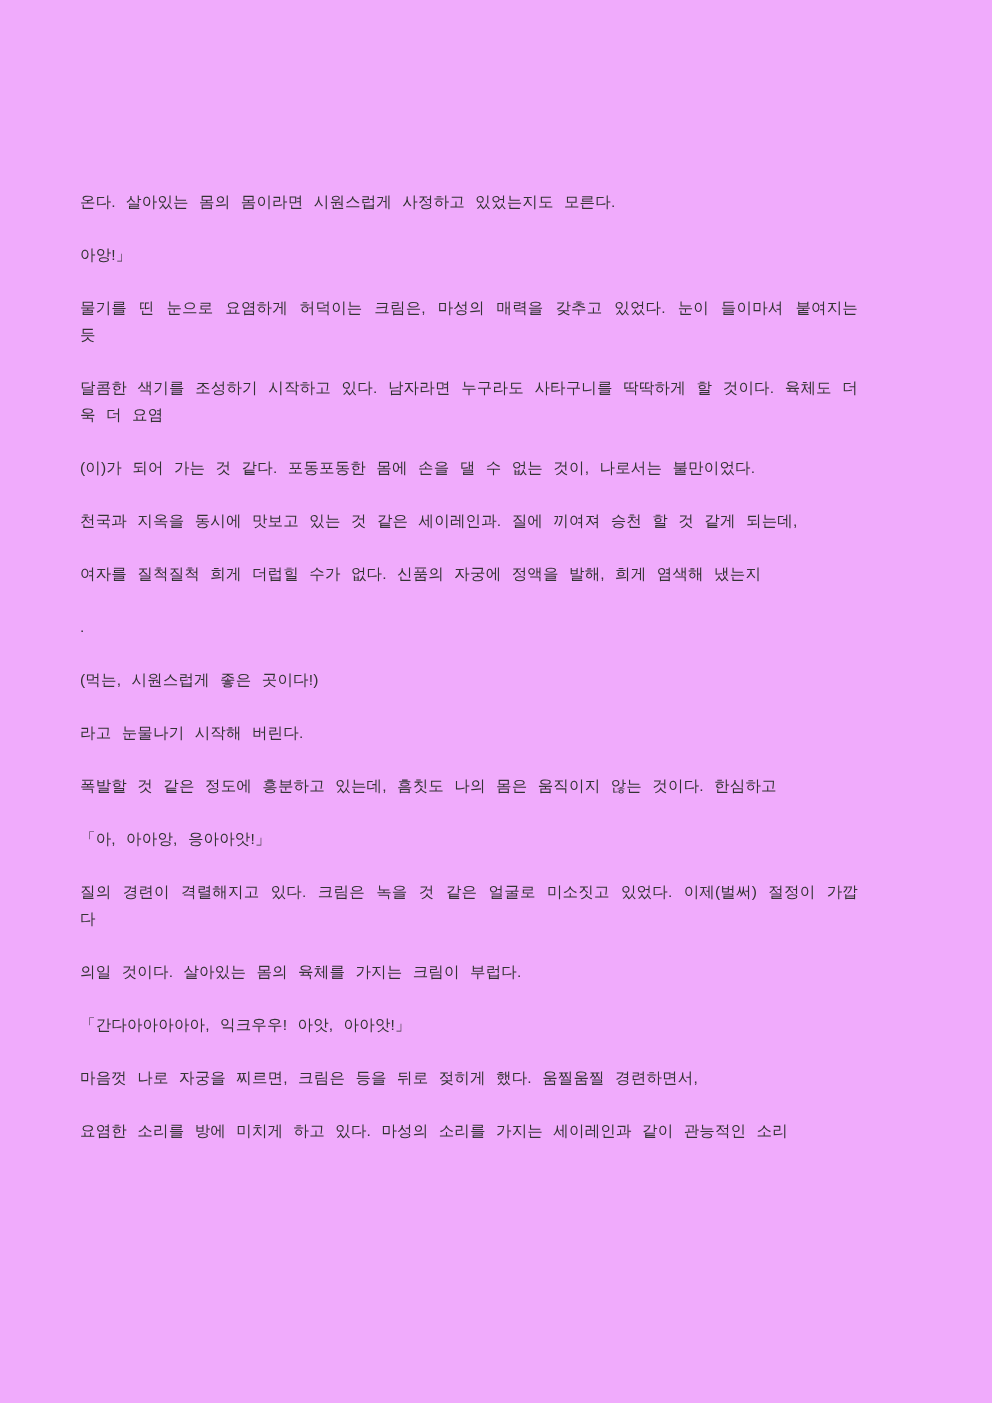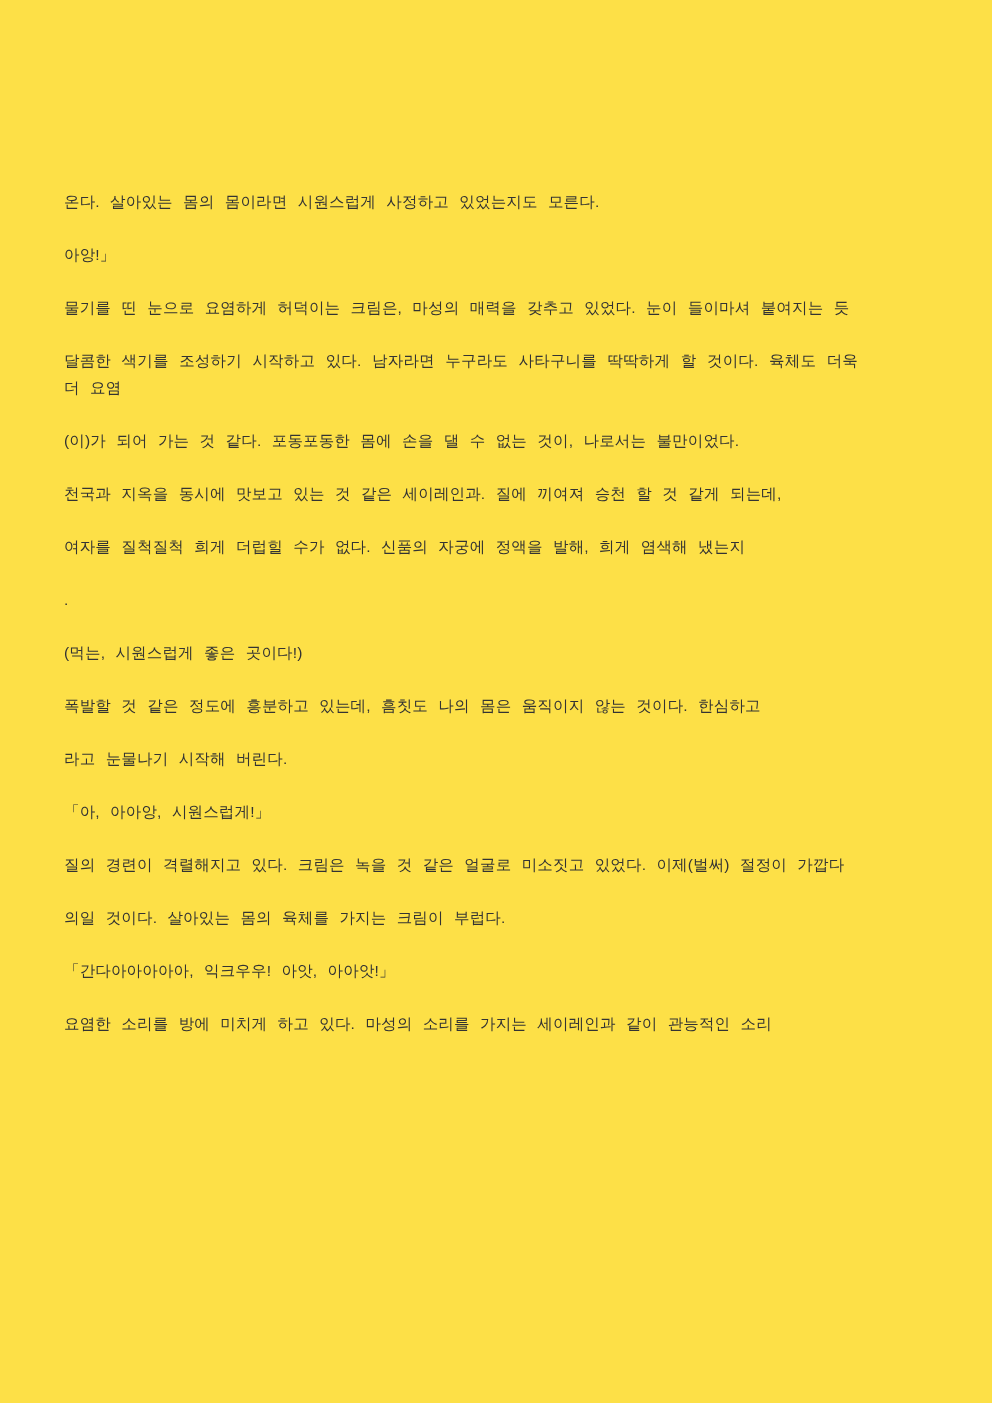--- a/index.html
+++ b/index.html
@@ -10,22 +10,22 @@
   body {
     width: 992px;
     height: 1403px;
     overflow: hidden;
     font-family: "Liberation Sans", "DejaVu Sans", sans-serif;
   }
   .page {
     box-sizing: border-box;
     width: 992px;
     height: 1403px;
-    background: #fde047;
-    padding: 188px 134px 0 64px;
+    background: #f0abfc;
+    padding: 188px 134px 0 80px;
   }
   .page p {
     margin: 0 0 26px 0;
     color: #333333;
     font-size: 15.5px;
     line-height: 27px;
     text-align: justify;
     word-spacing: 0.38em;
     letter-spacing: 0.01em;
     white-space: normal;
@@ -37,20 +37,21 @@
 <div class="page">
   <p>온다. 살아있는 몸의 몸이라면 시원스럽게 사정하고 있었는지도 모른다.</p>
   <p>아앙!」</p>
   <p>물기를 띤 눈으로 요염하게 허덕이는 크림은, 마성의 매력을 갖추고 있었다. 눈이 들이마셔 붙여지는 듯</p>
   <p>달콤한 색기를 조성하기 시작하고 있다. 남자라면 누구라도 사타구니를 딱딱하게 할 것이다. 육체도 더욱 더 요염</p>
   <p>(이)가 되어 가는 것 같다. 포동포동한 몸에 손을 댈 수 없는 것이, 나로서는 불만이었다.</p>
   <p>천국과 지옥을 동시에 맛보고 있는 것 같은 세이레인과. 질에 끼여져 승천 할 것 같게 되는데,</p>
   <p>여자를 질척질척 희게 더럽힐 수가 없다. 신품의 자궁에 정액을 발해, 희게 염색해 냈는지</p>
   <p>.</p>
   <p>(먹는, 시원스럽게 좋은 곳이다!)</p>
+  <p>라고 눈물나기 시작해 버린다.</p>
   <p>폭발할 것 같은 정도에 흥분하고 있는데, 흠칫도 나의 몸은 움직이지 않는 것이다. 한심하고</p>
-  <p>라고 눈물나기 시작해 버린다.</p>
-  <p>「아, 아아앙, 시원스럽게!」</p>
+  <p>「아, 아아앙, 응아아앗!」</p>
   <p>질의 경련이 격렬해지고 있다. 크림은 녹을 것 같은 얼굴로 미소짓고 있었다. 이제(벌써) 절정이 가깝다</p>
   <p>의일 것이다. 살아있는 몸의 육체를 가지는 크림이 부럽다.</p>
   <p>「간다아아아아아, 익크우우! 아앗, 아아앗!」</p>
+  <p>마음껏 나로 자궁을 찌르면, 크림은 등을 뒤로 젖히게 했다. 움찔움찔 경련하면서,</p>
   <p>요염한 소리를 방에 미치게 하고 있다. 마성의 소리를 가지는 세이레인과 같이 관능적인 소리</p>
 </div>
 
 </body></html>

